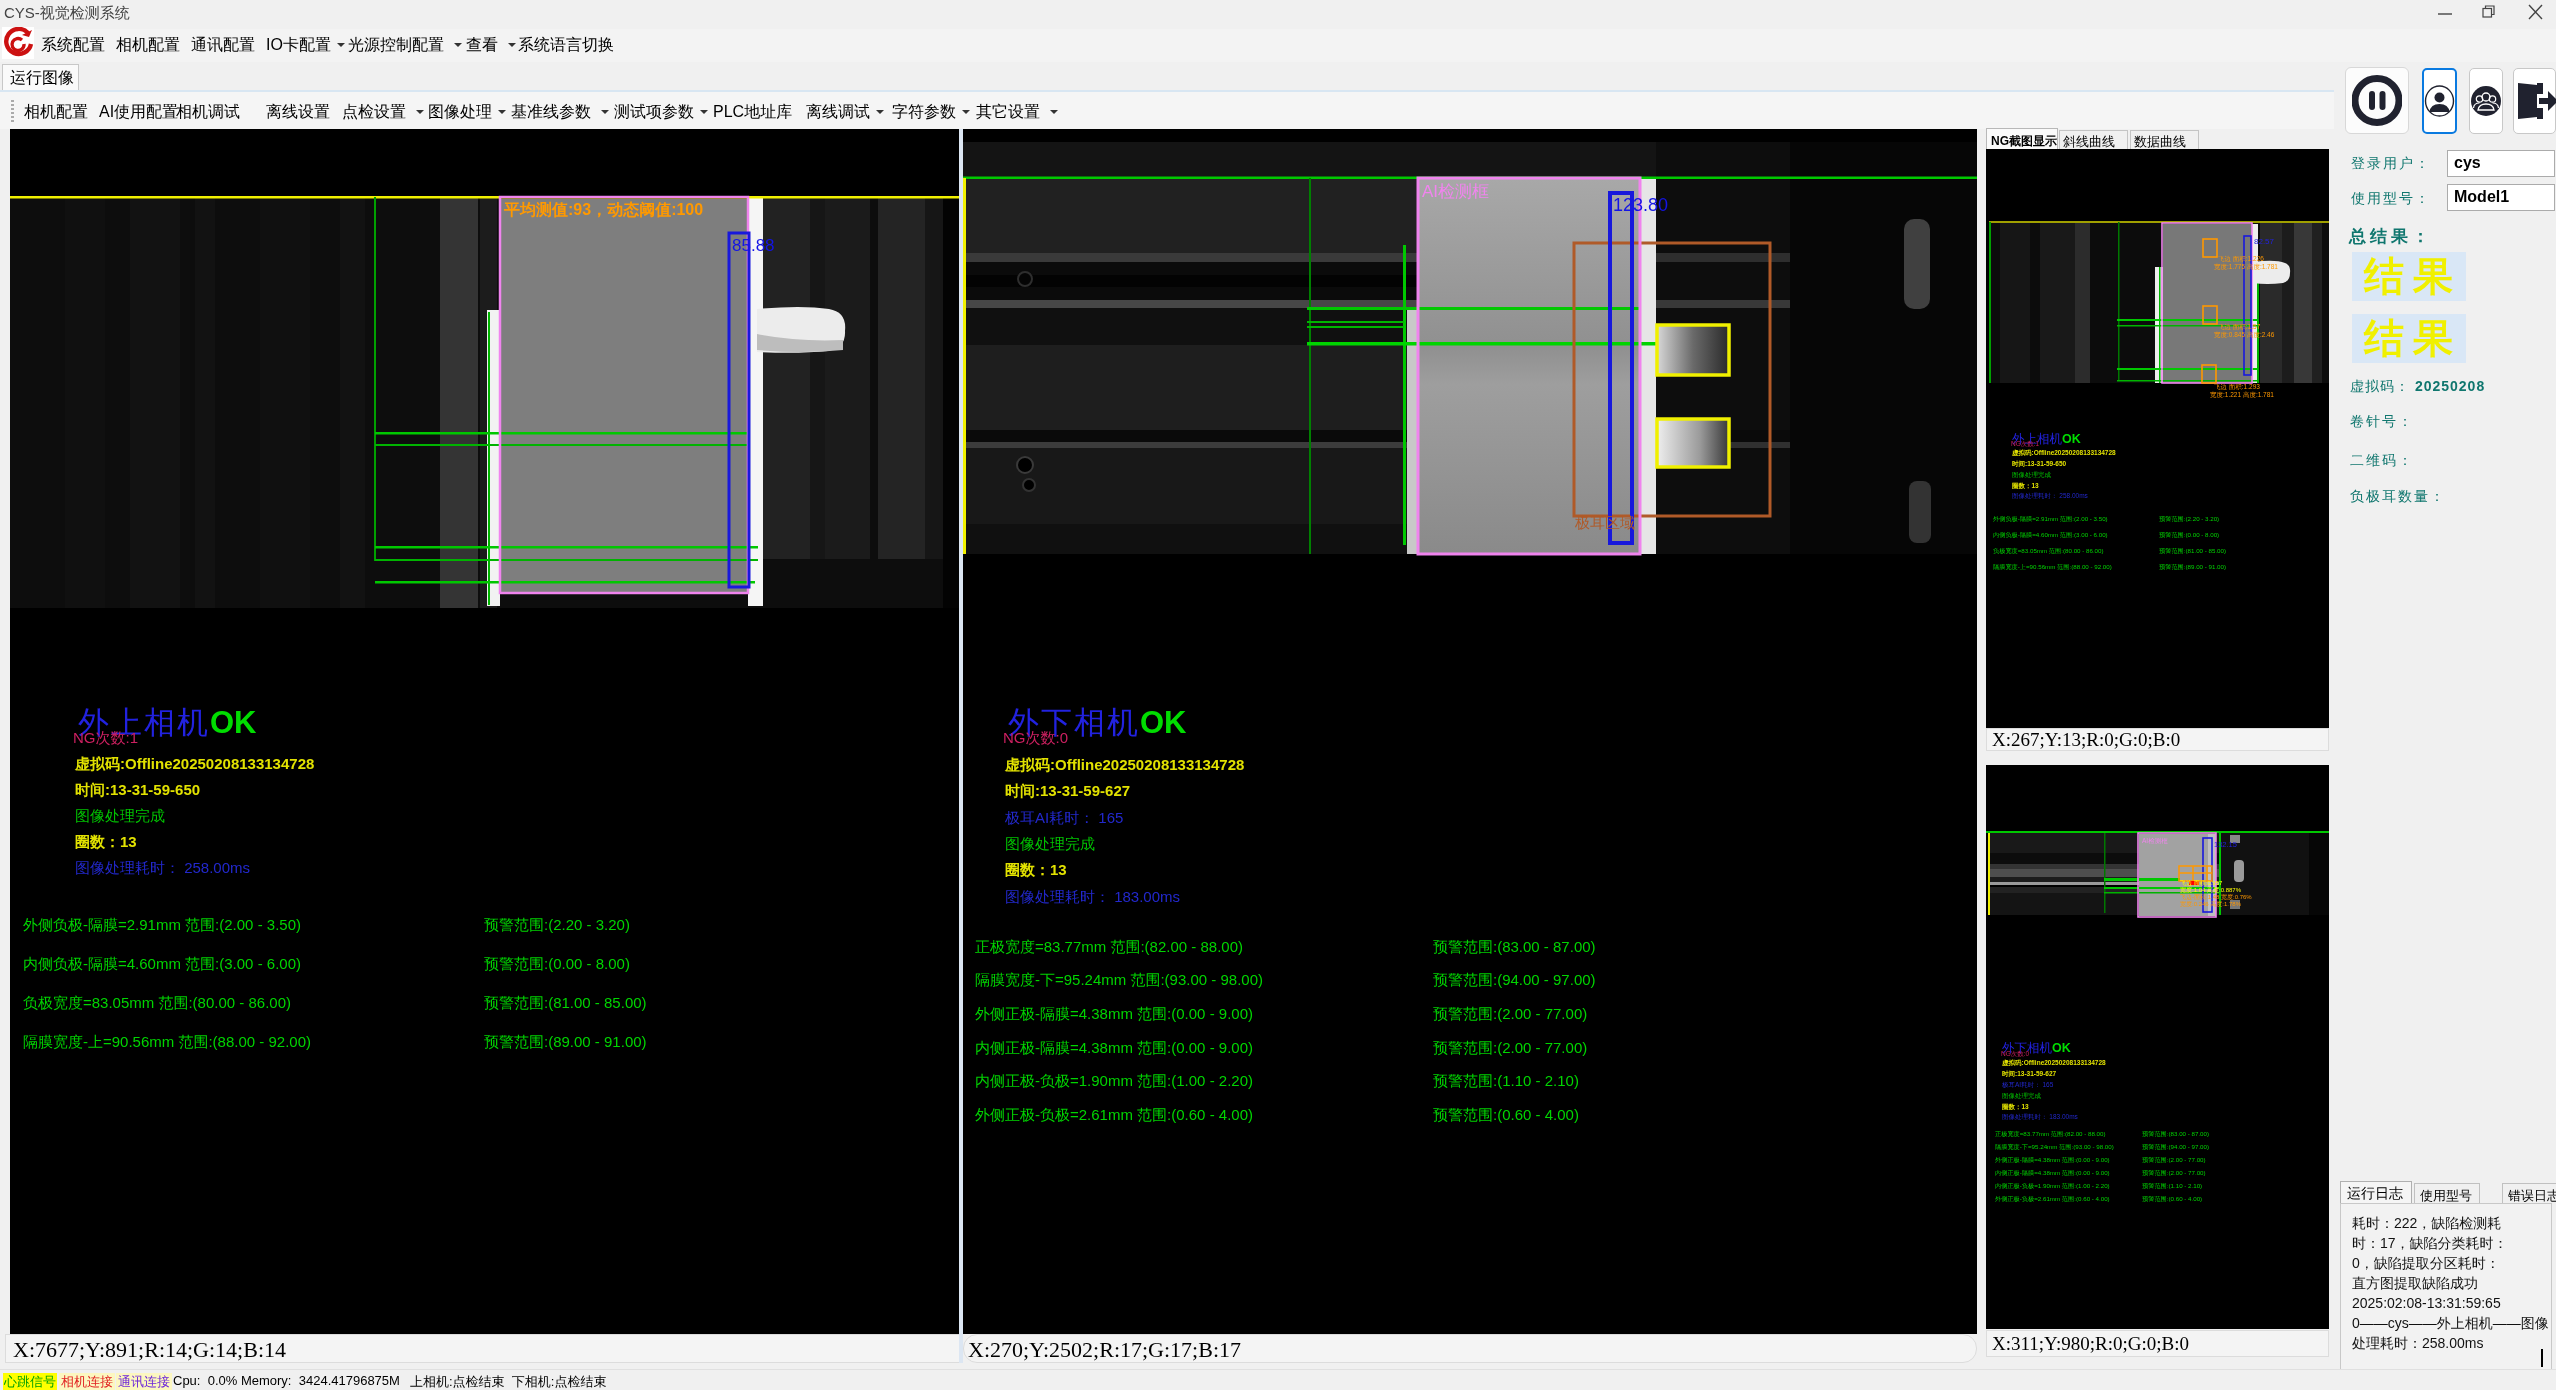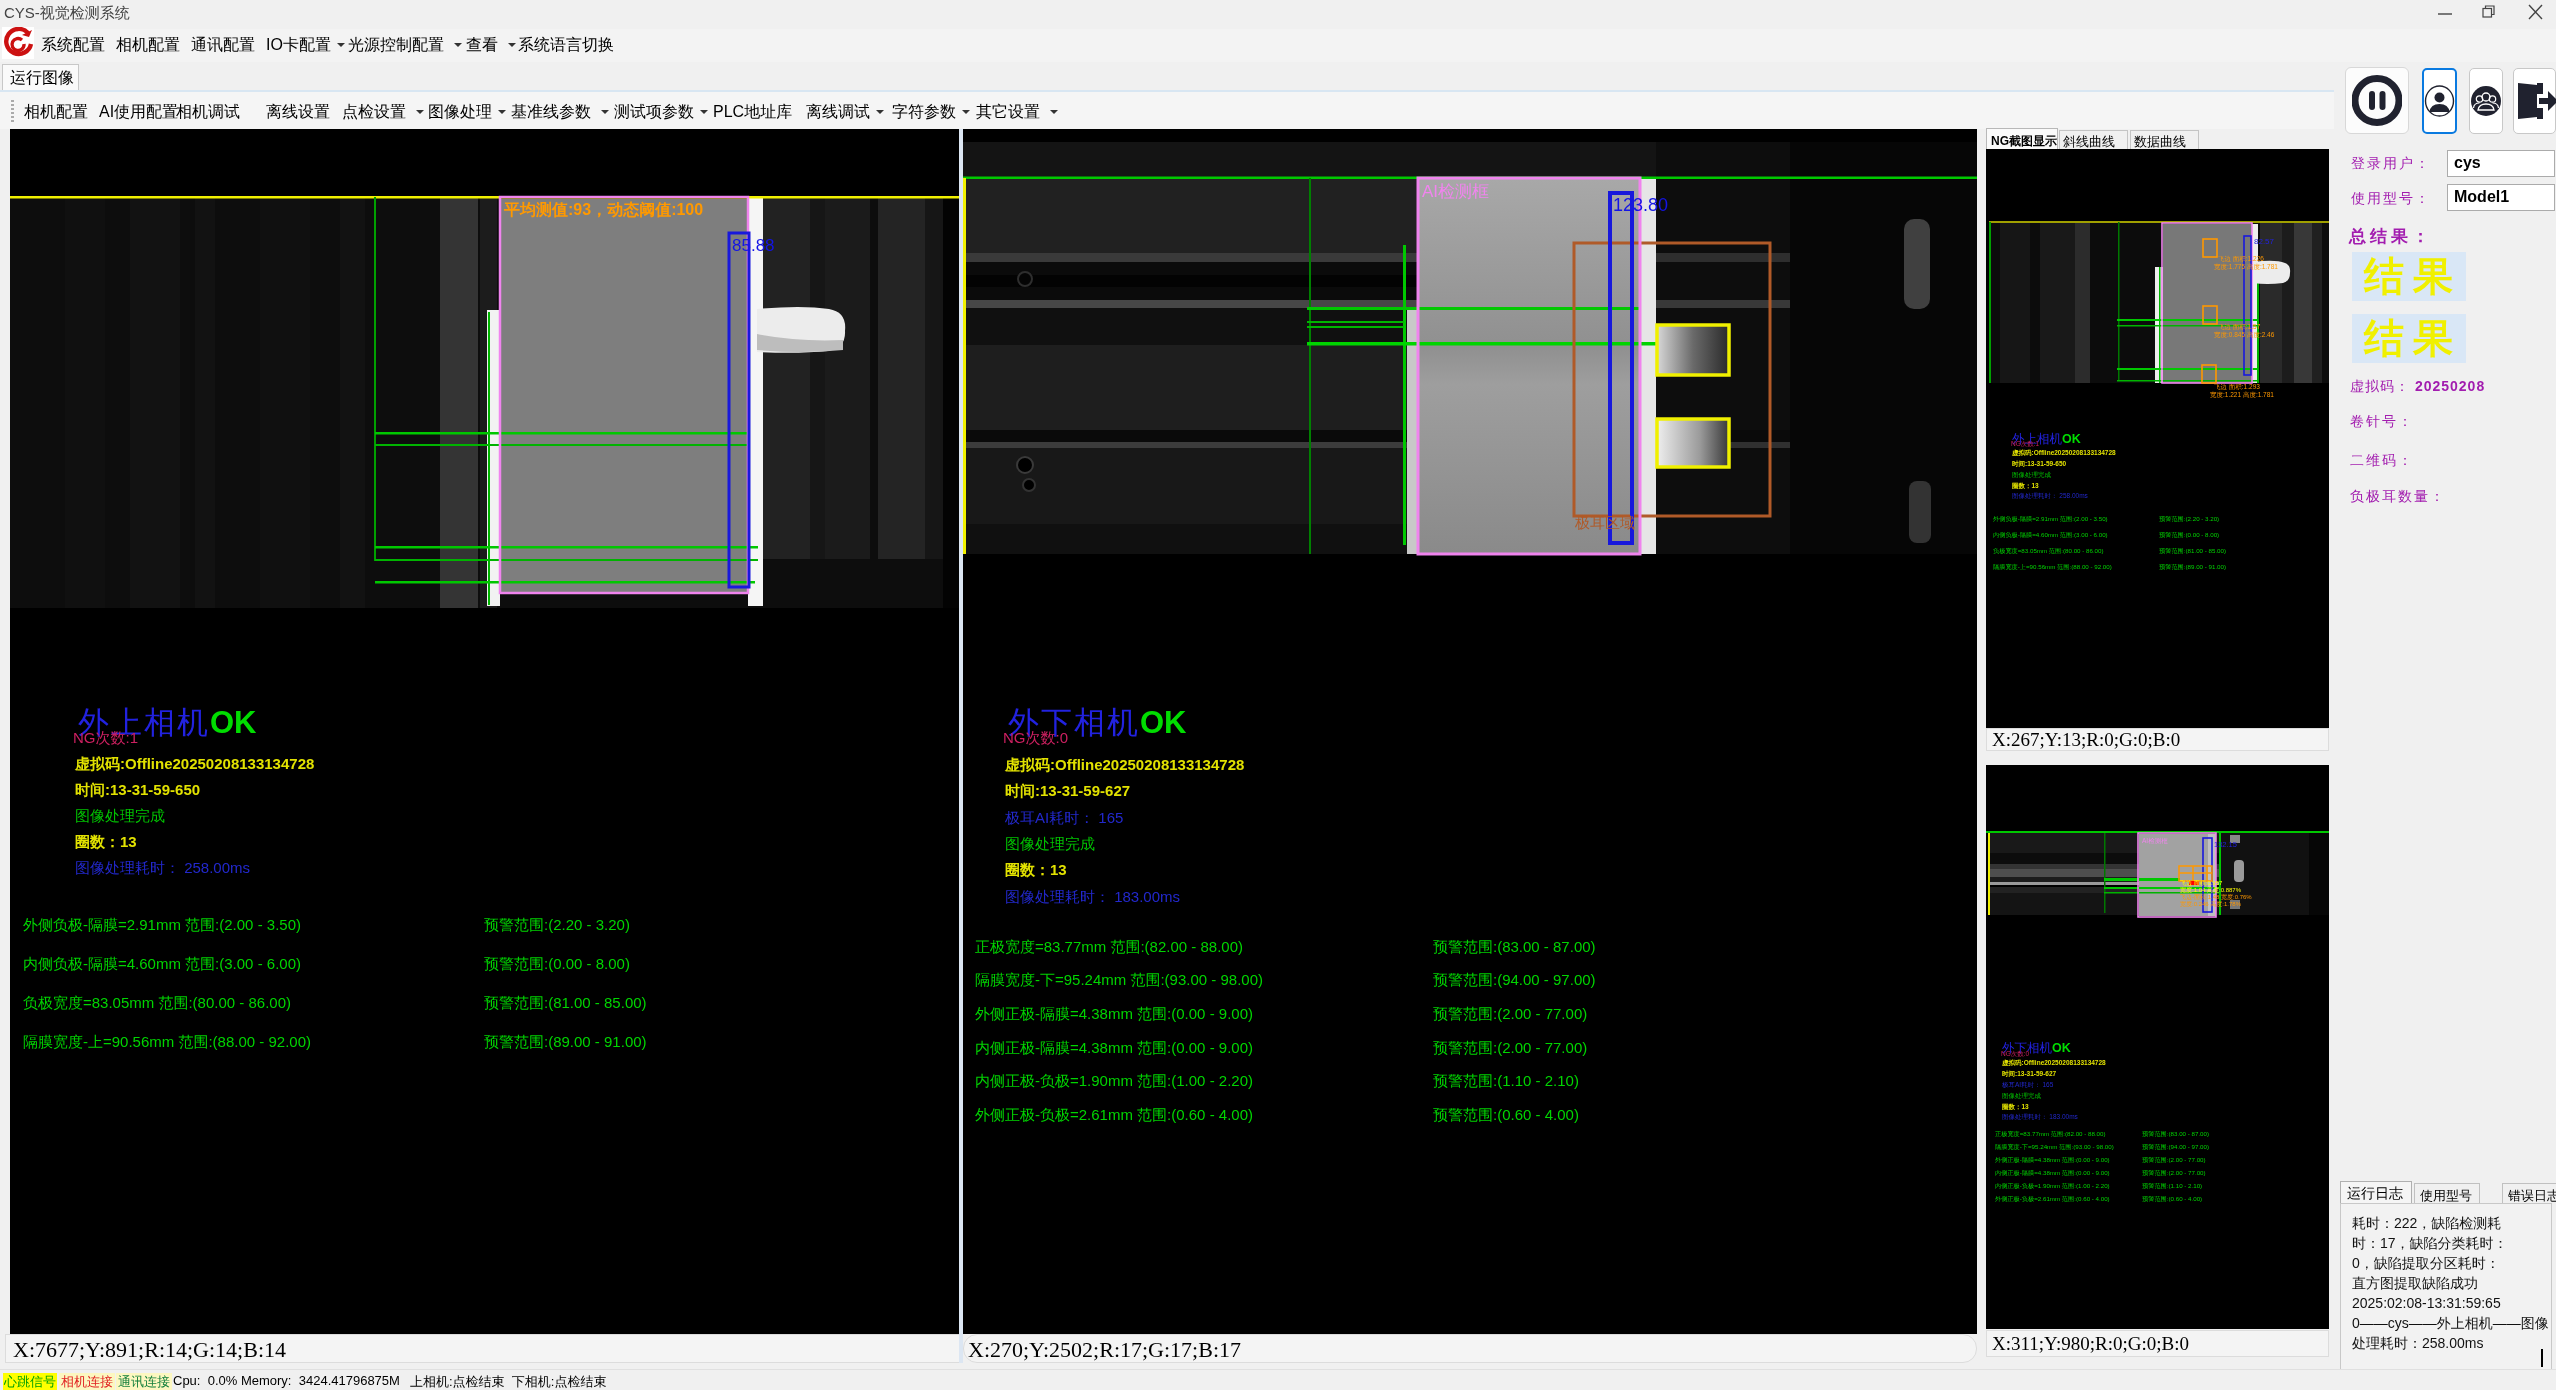--- a/index.html
+++ b/index.html
@@ -30,21 +30,21 @@
 
 .ptxt { position:absolute; white-space:nowrap; }
 .camname { font-size:31px; letter-spacing:2px; color:#2222e0; }
 .camname .ok { color:#00dd00; font-weight:bold; letter-spacing:0; font-size:31px; }
 .ng { font-size:15px; color:#cc2060; }
 .ty { font-size:15px; font-weight:bold; color:#e2e200; }
 .tg { font-size:15px; color:#00c400; }
 .tb { font-size:15px; color:#2228cc; }
 .meas { font-size:15px; color:#00d400; }
 
-.sblabel { position:absolute; font-size:14px; color:#a21caf; letter-spacing:2px; white-space:nowrap;}
+.sblabel { position:absolute; font-size:14px; color:#0f766e; letter-spacing:2px; white-space:nowrap;}
 .sbinput { position:absolute; width:108px; height:27px; background:#fff; border:1px solid #ababab;
   font-size:16px; font-weight:bold; padding:3px 0 0 6px; }
 .resbox { position:absolute; left:2352px; width:114px; height:49px; background:#d9e7f6;
   color:#f0f000; font-weight:bold; text-align:left; line-height:49px; letter-spacing:9px; padding-left:12px; font-size:40px; white-space:nowrap; overflow:hidden;}
 
 .logtab { position:absolute; top:1181px; height:23px; font-size:14px; padding:3px 6px 0 6px; background:#f0f0f0; }
 #logbox { position:absolute; left:2340px; top:1203px; width:212px; height:187px; background:#f2f2f2;
   border:1px solid #c8c8c8; font-size:14px; color:#111; line-height:20px; padding:9px 0 0 11px;
   white-space:nowrap; overflow:hidden; }
 
@@ -457,18 +457,18 @@
 
   <div class="logtab" style="left:2340px; width:72px; background:#f5f5f5; border:1px solid #b0b0b0; border-bottom:none; height:23px;">运行日志</div>
   <div class="logtab" style="left:2414px; top:1183px; width:66px; border:1px solid #c0c0c0; border-bottom:none; height:21px; font-size:13px; padding:3px 0 0 5px;">使用型号</div>
   <div class="logtab" style="left:2482px; top:1183px; width:66px; border:1px solid #c0c0c0; border-bottom:none; height:21px; font-size:13px; padding:3px 0 0 5px;margin-left:20px;">错误日志</div>
   <div id="logbox">耗时：222，缺陷检测耗<br>时：17，缺陷分类耗时：<br>0，缺陷提取分区耗时：<br>直方图提取缺陷成功<br>2025:02:08-13:31:59:65<br>0——cys——外上相机——图像<br>处理耗时：258.00ms</div>
   <div class="abs" style="left:2541px; top:1349px; width:1.5px; height:18px; background:#000;"></div>
 
   <div id="statusbar">
     <div class="sbit" style="left:3px; background:#ffff00; color:#00a000; padding:0 1px;">心跳信号</div>
     <div class="sbit" style="left:59px; background:#fcf7c0; color:#e02020; padding:0 2px;">相机连接</div>
-    <div class="sbit" style="left:116px; background:#fcf7c0; color:#15803d; padding:0 2px;">通讯连接</div>
+    <div class="sbit" style="left:116px; background:#fcf7c0; color:#6d28d9; padding:0 2px;">通讯连接</div>
     <div class="sbit" style="left:173px; color:#000;">Cpu:&nbsp; 0.0% Memory:&nbsp; 3424.41796875M</div>
     <div class="sbit" style="left:410px; color:#000;">上相机:点检结束&nbsp; 下相机:点检结束</div>
   </div>
 
 </div>
 
 </body></html>

